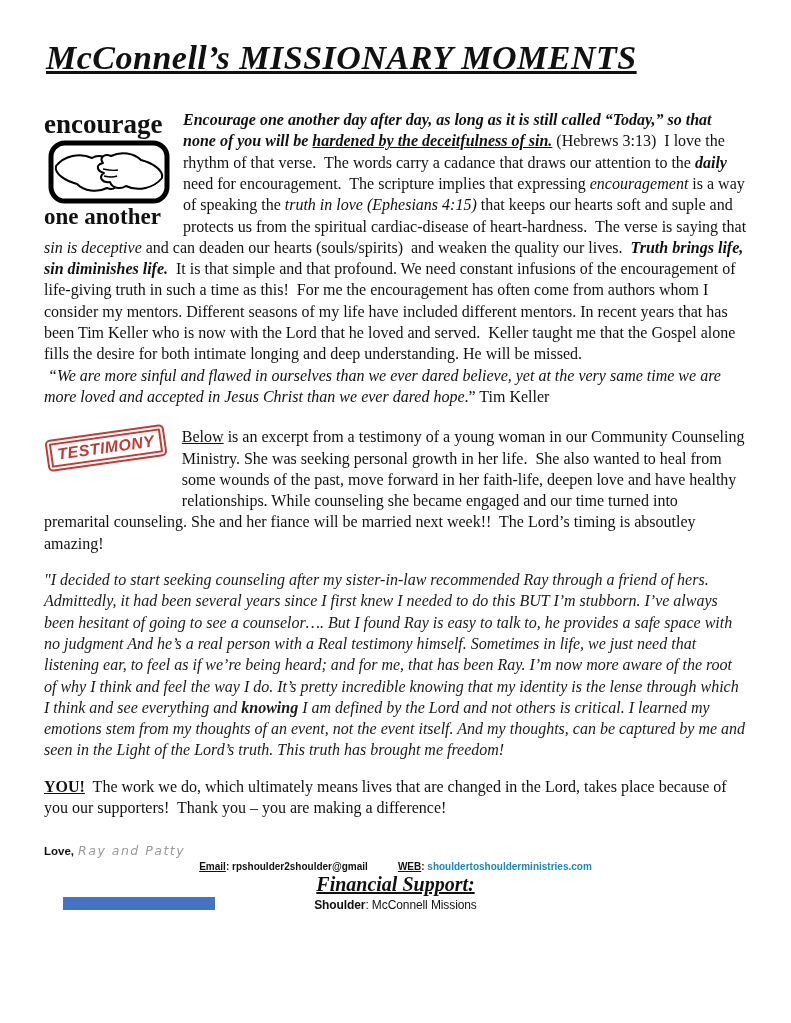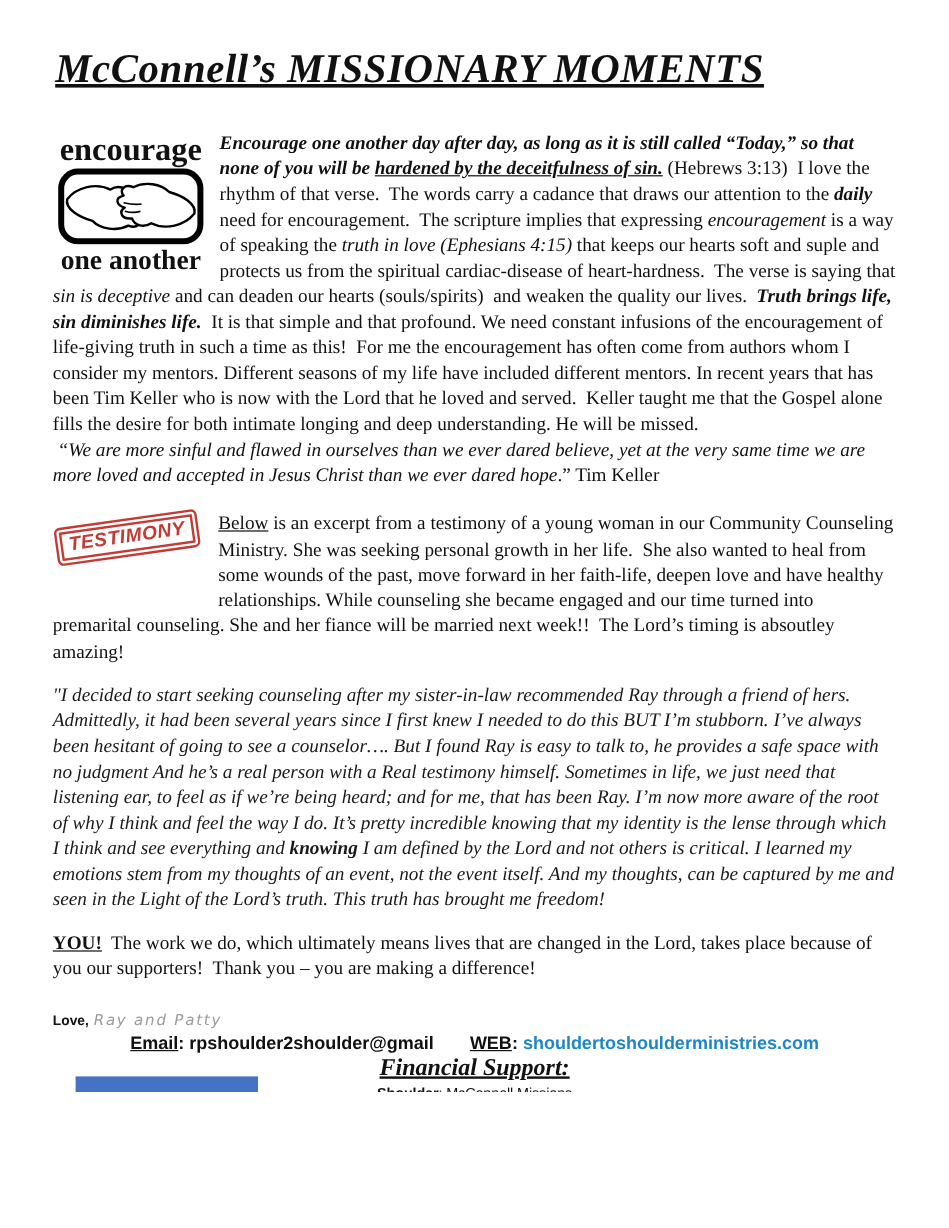--- a/index.html
+++ b/index.html
@@ -25,21 +25,21 @@
   .subtitle {
     font-family:"Liberation Serif", serif;
     font-style:italic; font-weight:600;
     font-size:31px; letter-spacing:0.5px;
     margin-left:64px; line-height:1.15; margin-top:4px;
   }
 
   
   .intro { margin-top:32px; }
   .logo {
-    float:left; width:130px; text-align:center;
+    float:left; width:130px; 
     margin:2px 9px 4px 0;
   }
   .logo-top {
     font-weight:bold; font-size:27px; line-height:1.0;
     letter-spacing:0px; font-family:"Liberation Serif", serif;
   }
   .logo svg { display:block; margin:2px auto 0 auto; }
   .logo-bottom {
     font-weight:bold; font-size:23px; line-height:1.0;
     margin-top:1px; font-family:"Liberation Serif", serif;
@@ -76,21 +76,21 @@
   .you-par { margin-top:15px; }
 
   .signature { margin-top:23px; }
   .sig-prefix { font-family:"Liberation Sans", sans-serif; font-size:11.5px; font-weight:bold; }
   .sig-names {
     font-family:"DejaVu Sans", sans-serif; font-style:italic;
     font-size:12.5px; color:#9a9a9a; letter-spacing:1.5px;
   }
 
   footer { text-align:center; font-family:"Liberation Sans", sans-serif; margin-top:2px; }
-  .contact { font-size:15px; }
+  .contact { font-size:10px; }
   .contact .gap { display:inline-block; width:30px; }
   .financial {
     font-family:"Liberation Serif", serif; font-style:italic; font-weight:600;
     font-size:20px; text-decoration:underline; margin-top:1px;
   }
   .checks { font-size:12px; margin-top:2px; letter-spacing:-0.1px; }
   .designate { font-size:12px; }
   .thanks { font-size:12.5px; font-weight:bold; font-style:italic; text-decoration:underline; margin-top:1px; }
 
   .bottom-bar {

